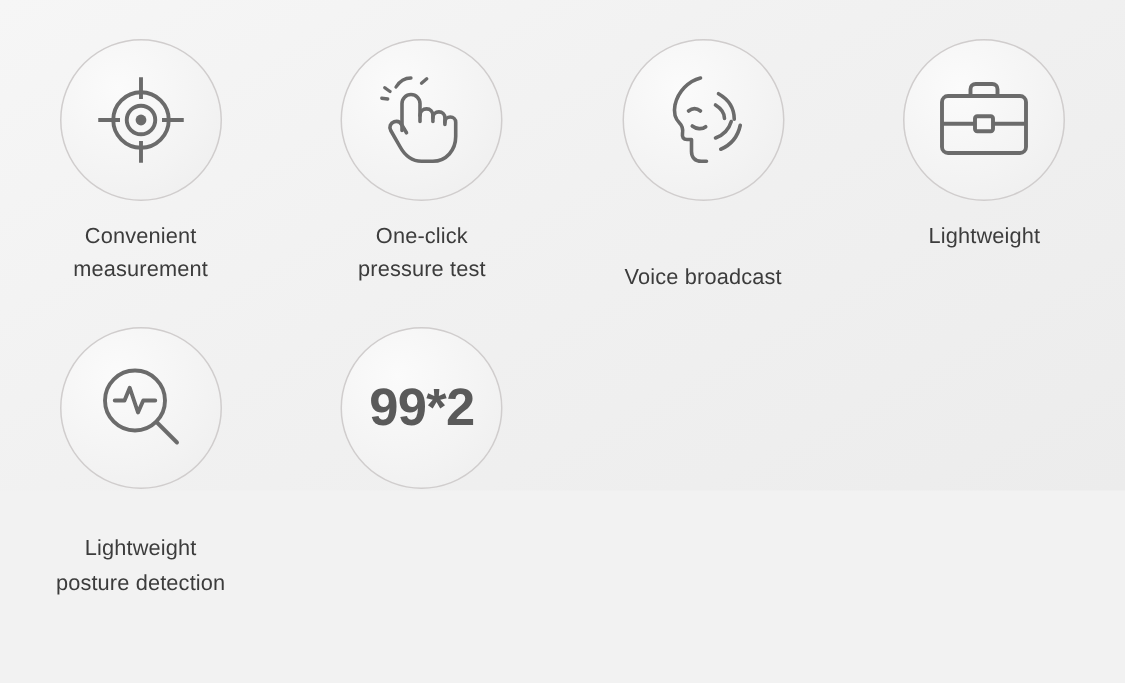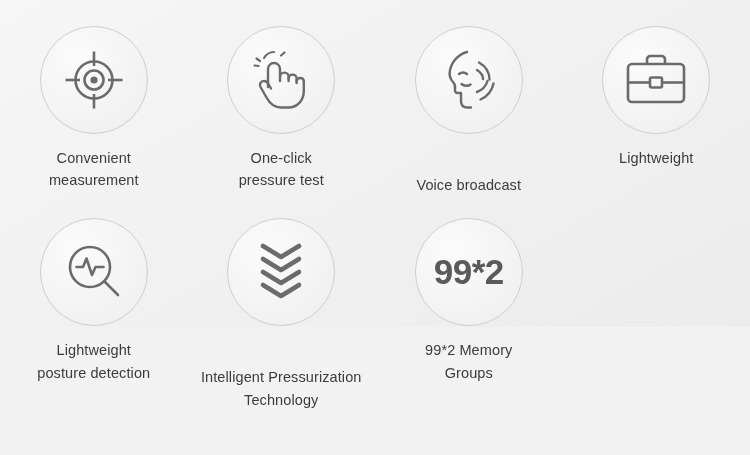--- a/index.html
+++ b/index.html
@@ -26,21 +26,21 @@
     grid-template-columns: repeat(4, 1fr);
     grid-template-rows: repeat(2, 1fr);
   }
   .cell {
     position: relative;
     display: flex;
     flex-direction: column;
     align-items: center;
   }
   .cell.row1 { padding-top: 26px; }
-  .cell.row2 { padding-top: 22px; }
+  .cell.row2 { padding-top: 22px; gap: 16px; }
   .circle {
     width: 108px;
     height: 108px;
     border-radius: 50%;
     border: 1px solid #d0cdcd;
     background: radial-gradient(circle at 35% 30%, #fbfbfb 0%, #f3f3f3 60%, #ededed 100%);
     display: flex;
     align-items: center;
     justify-content: center;
     box-sizing: border-box;
@@ -156,42 +156,22 @@
             <path d="M13.5 26 L20 26 L23.5 17.5 L29 34 L32.5 26 L40.5 26"></path>
           </svg>
         </span>
       </div>
       <div class="caption">
         <div>Lightweight</div>
         <div>posture detection</div>
       </div>
     </div>
 
-    <div class="cell row2">
-      <div class="circle">
-        <span>
-          <svg width="50" height="64" viewBox="0 0 50 64" fill="none" stroke="#6b6b6b" stroke-width="4.6" stroke-linecap="round" stroke-linejoin="round">
-            <path d="M7 6 L25 17 L43 6"></path>
-            <path d="M7 19 L25 30 L43 19"></path>
-            <path d="M7 32 L25 43 L43 32"></path>
-            <path d="M7 45 L25 56 L43 45"></path>
-          </svg>
-        </span>
-      </div>
-      <div class="caption tight">
-        <div>Intelligent Pressurization</div>
-        <div>Technology</div>
-      </div>
-    </div>
 
 
     <div class="cell row2">
       <div class="circle">
         <span class="memtext">99*2</span>
-      </div>
-      <div class="caption">
-        <div>99*2 Memory</div>
-        <div>Groups</div>
       </div>
     </div>
 
   </div>
 </div>
 
 </body></html>

